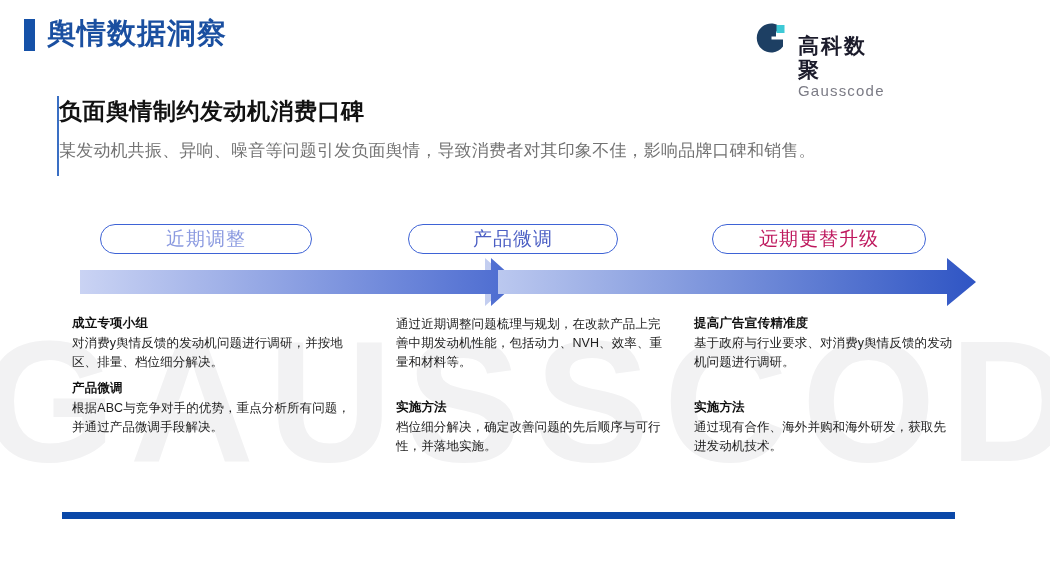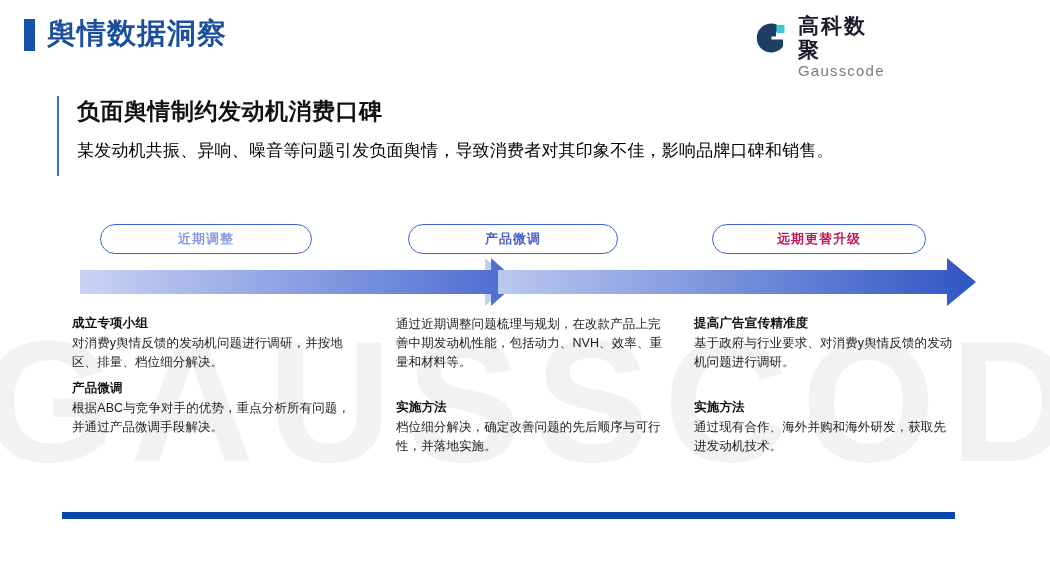--- a/index.html
+++ b/index.html
@@ -22,34 +22,34 @@
     position:absolute;left:24px;top:19px;width:11px;height:32px;background:#1551a8;
   }
   #header-title{
     position:absolute;left:47px;top:14px;
     font-size:29px;font-weight:700;color:#1a4fa0;letter-spacing:1px;
   }
   
   #logo{position:absolute;right:22px;top:14px;width:136px;height:48px;}
   #logo-mark{position:absolute;left:0;top:4px;width:40px;height:40px;}
   #logo-text{position:absolute;left:48px;top:0px;}
-  #logo-cn{font-size:21px;font-weight:700;color:#1b1b2b;letter-spacing:2px;line-height:24px;}
+  #logo-cn{font-size:21px;font-weight:700;color:#1b1b2b;letter-spacing:2px;line-height:24px;margin-top:20px;}
   #logo-en{font-size:15px;font-weight:400;color:#7b7b85;letter-spacing:1.2px;line-height:18px;}
   
   #title-block{position:absolute;left:57px;top:96px;z-index:3;
-    border-left:2px solid #3a6fc4;padding-left:18px;height:80px;}
+    border-left:2px solid #3a6fc4;height:80px;}
   #main-title{font-size:23px;font-weight:700;color:#121212;letter-spacing:.5px;
     line-height:30px;margin:0;}
-  #main-subtitle{font-size:17px;font-weight:400;color:#000000;letter-spacing:.2px;
+  #main-subtitle{font-size:17px;font-weight:400;color:#737373;letter-spacing:.2px;
     line-height:26px;margin:12px 0 8px 0;}
   
   .pill{
     position:absolute;height:28px;border:1.7px solid #3e63d6;border-radius:16px;
     background:#ffffff;display:flex;align-items:center;justify-content:center;
-    font-size:13px;font-weight:700;letter-spacing:1px;z-index:4;
+    font-size:19px;font-weight:400;letter-spacing:1px;z-index:4;
   }
   #pill-0{left:100px;top:224px;width:210px;color:#8b9ae0;}
   #pill-1{left:408px;top:224px;width:208px;color:#4c5fc4;}
   #pill-2{left:712px;top:224px;width:212px;color:#be185d;}
   
   #arrow-band{position:absolute;left:80px;top:256px;width:910px;height:52px;z-index:2;}
   
   .col{position:absolute;z-index:3;}
   #col-0{left:72px;top:314px;width:290px;}
   #col-1{left:396px;top:314px;width:270px;}

